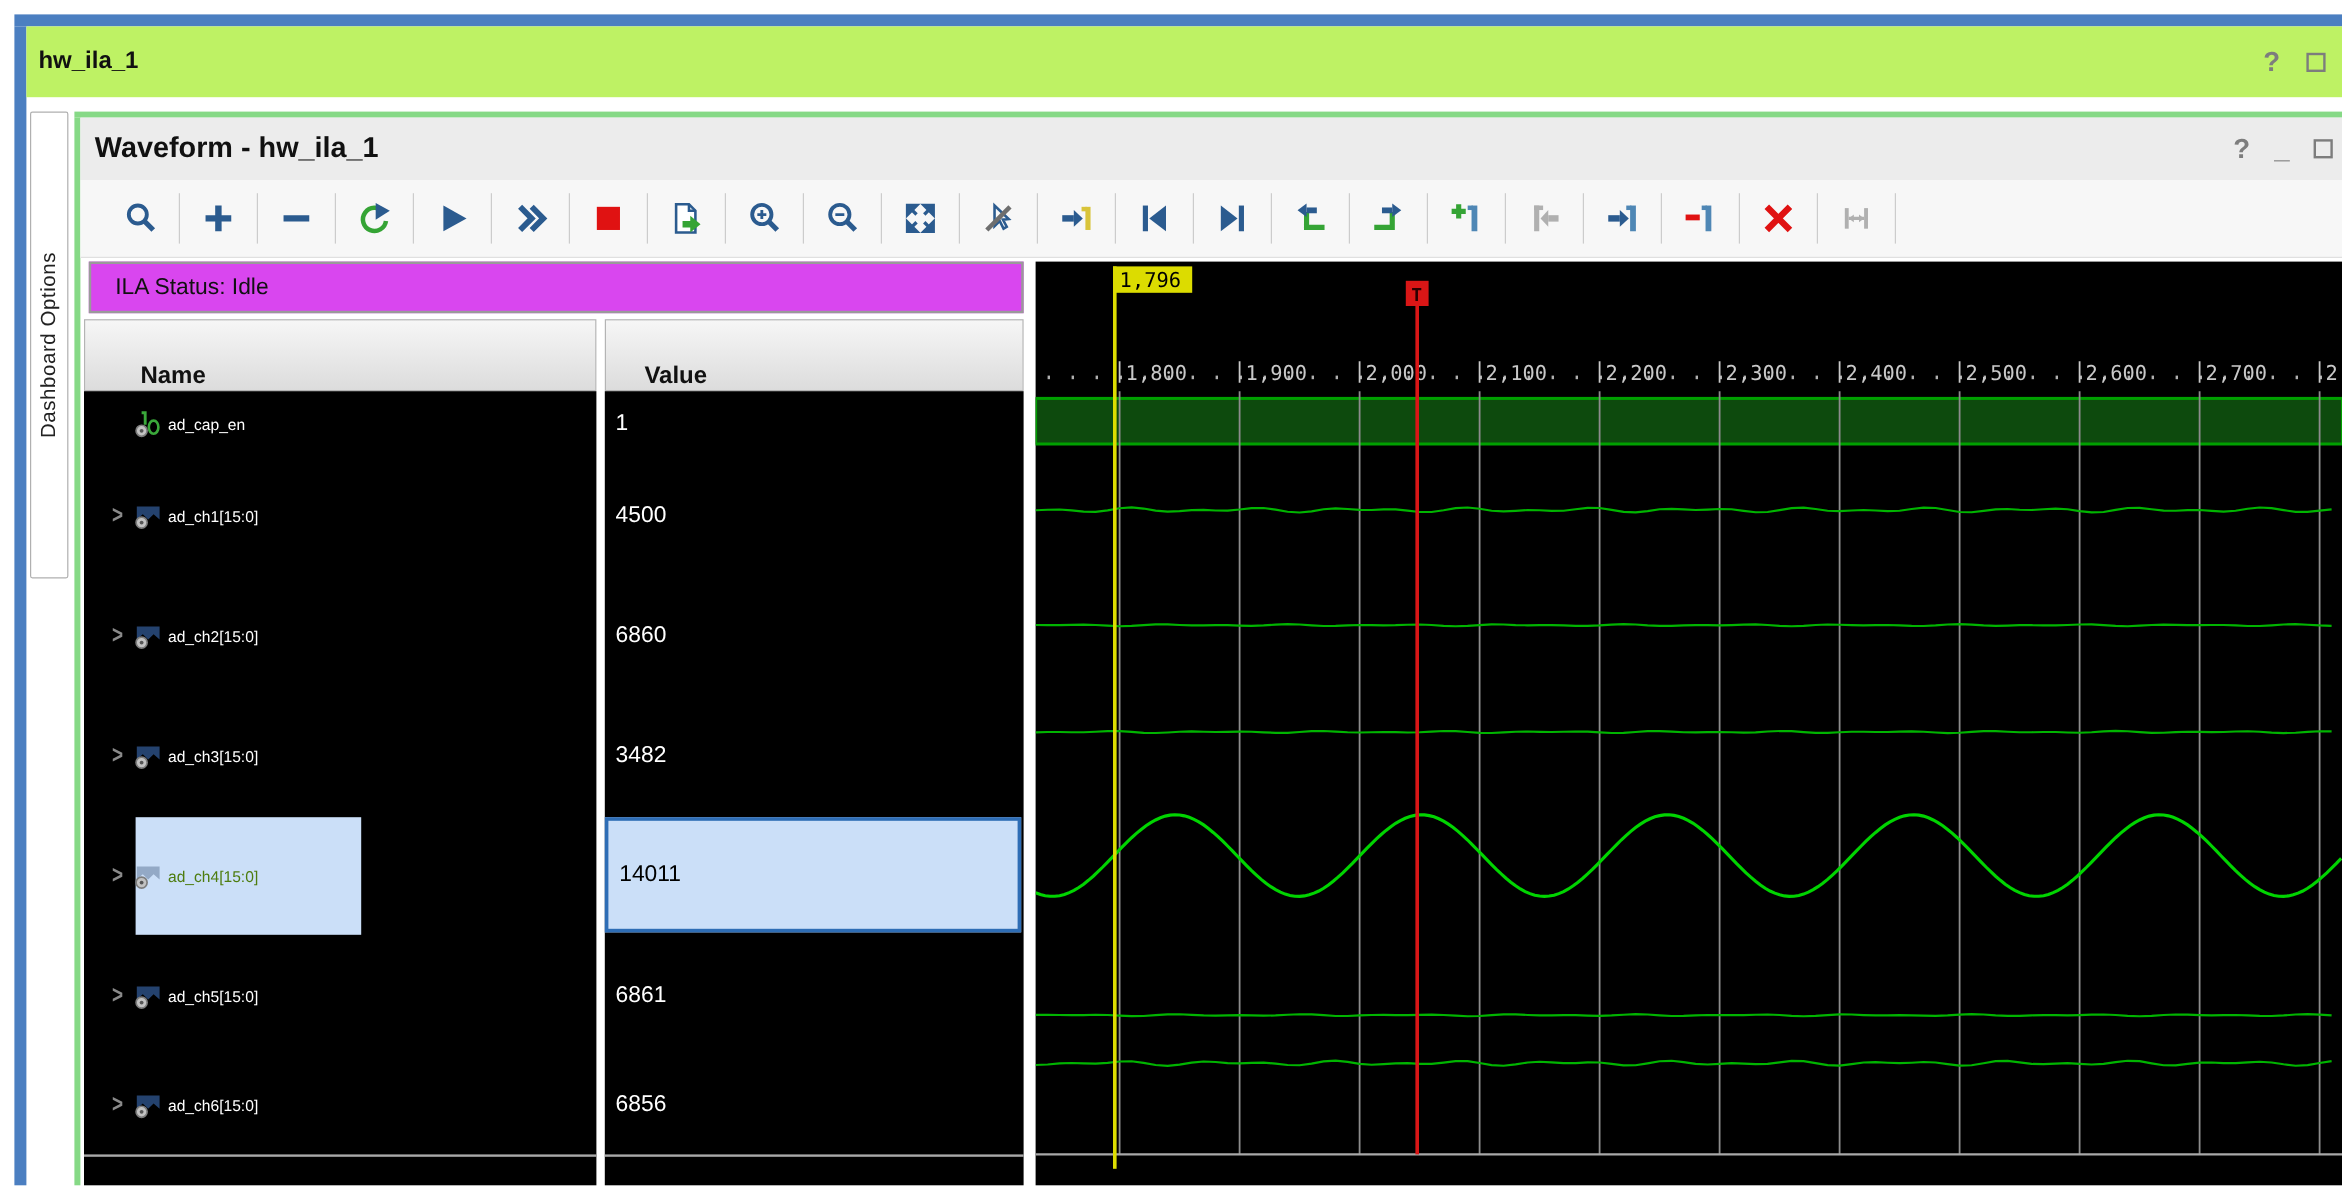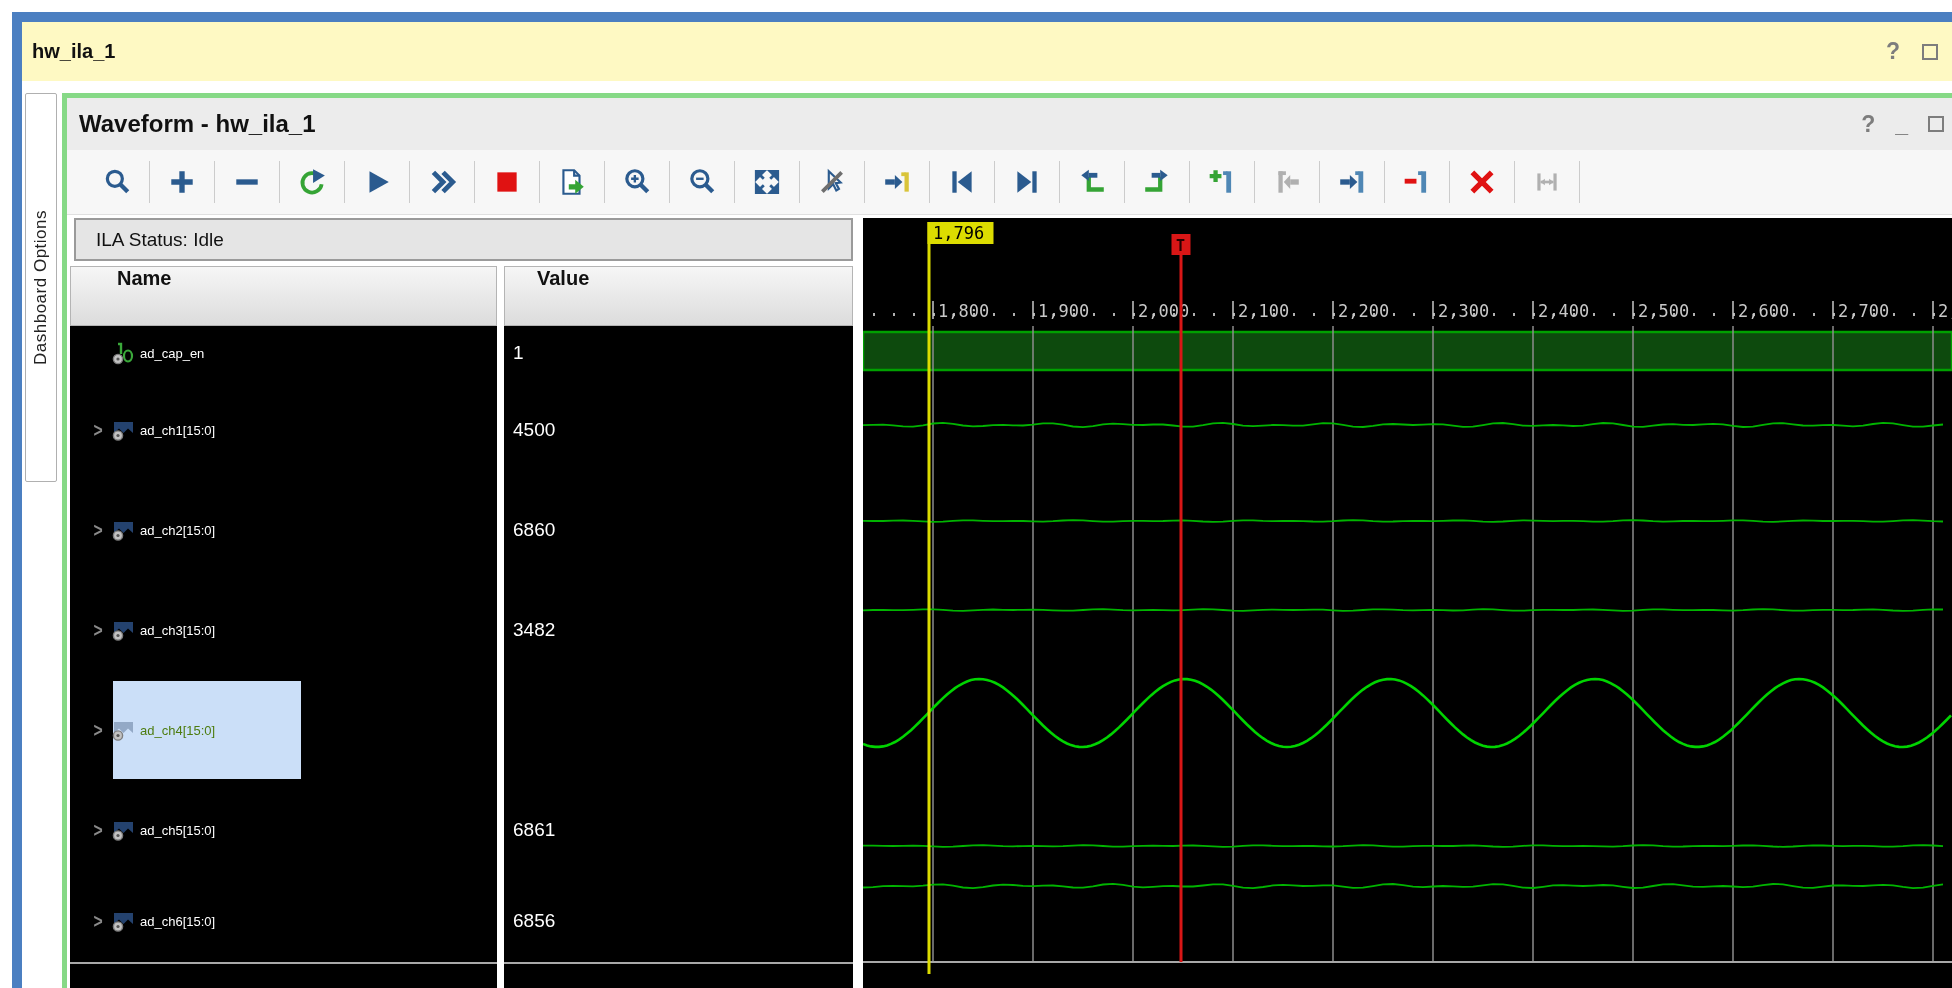--- a/index.html
+++ b/index.html
@@ -3,21 +3,21 @@
 <meta charset="utf-8">
 <style>
   * { box-sizing: border-box; margin: 0; padding: 0; }
   body { background:#fff; font-family:"Liberation Sans", sans-serif; }
   .page { position:relative; width:1952px; height:988px; background:#fff; overflow:hidden; }
   .abs { position:absolute; }
 
   
   .blue-top  { left:12px; top:12px; width:1940px; height:10px; background:#4b7fc1; }
   .blue-left { left:12px; top:22px; width:10px;  height:966px; background:#4b7fc1; }
-  .outer-titlebar { left:22px; top:22px; width:1930px; height:59px; background:#fef9c3;
+  .outer-titlebar { left:22px; top:22px; width:1930px; height:59px; background:#bef264;
                     display:flex; align-items:center; }
   .outer-title { font-size:20px; font-weight:bold; color:#111; margin-left:10px; }
   .win-icons { position:absolute; right:14px; top:0; height:100%; display:flex; align-items:center; gap:22px; }
   .glyph-btn { color:#7d7d7d; font-size:23px; font-weight:bold; line-height:1; cursor:default; }
   .sq-btn { width:16px; height:16px; border:2px solid #7d7d7d; display:inline-block; }
 
   
   .dash-tab { left:25px; top:93px; width:32px; height:389px; background:#fff;
               border:1px solid #b0b0b0; border-radius:2px; display:flex; align-items:center; justify-content:center; }
   .dash-tab span { writing-mode:vertical-rl; transform:rotate(180deg); font-size:17px; color:#222; letter-spacing:0.5px; }
@@ -29,24 +29,24 @@
   .inner-title { font-size:24px; font-weight:bold; color:#111; margin-left:12px; }
   .inner-titlebar .win-icons { right:8px; gap:20px; }
 
   
   .toolbar { left:67px; top:150px; width:1885px; height:65px; background:#f7f7f7;
              border-bottom:1px solid #e0e0e0; display:flex; align-items:center; padding-left:18px; }
   .tbtn { width:64px; height:46px; display:flex; align-items:center; justify-content:center; cursor:default; }
   .tsep { width:1px; height:42px; background:#cccccc; }
 
   
-  .status-box { left:74px; top:218px; width:779px; height:43px; background:#e5e5e5; border:2px solid #9a9a9a;
+  .status-box { left:74px; top:218px; width:779px; height:43px; background:#d946ef; border:2px solid #9a9a9a;
                 display:flex; align-items:center; font-size:19px; color:#111; padding-left:20px; }
   .hdr { top:266px; height:60px; background:linear-gradient(#f6f6f6,#dcdcdc); border:1px solid #b4b4b4;
-         display:flex; align-items:flex-start; font-size:20px; font-weight:bold; color:#111; }
+         display:flex; align-items:flex-end; font-size:20px; font-weight:bold; color:#111; }
   .hdr-name { left:70px; width:427px; padding-left:46px; }
   .hdr-value { left:504px; width:349px; padding-left:32px; }
 
   
   .col-bg { top:326px; height:662px; background:#000; }
   .col-name { left:70px; width:427px; }
   .col-value { left:504px; width:349px; }
   .col-line { top:962px; height:2px; background:#a8a8a8; z-index:3; }
   .sel-name-bg { left:113px; top:681px; width:188px; height:98px; background:#cbdff8; z-index:1; }
   .sig-row { left:70px; width:427px; display:flex; align-items:center; z-index:2; }
@@ -364,20 +364,23 @@
     <span>1</span>
     </div>
   <div class="abs val-cell" style="top:380px;height:100px">
     <span>4500</span>
     </div>
   <div class="abs val-cell" style="top:480px;height:100px">
     <span>6860</span>
     </div>
   <div class="abs val-cell" style="top:580px;height:100px">
     <span>3482</span>
+    </div>
+  <div class="abs val-cell selected" style="top:681px;height:96px">
+    <span>14011</span>
     </div>
   <div class="abs val-cell" style="top:780px;height:100px">
     <span>6861</span>
     </div>
   <div class="abs val-cell" style="top:880px;height:82px">
     <span>6856</span>
     </div>
 
   <div class="abs col-line" style="left:70px;width:427px"></div>
   <div class="abs col-line" style="left:504px;width:349px"></div>

